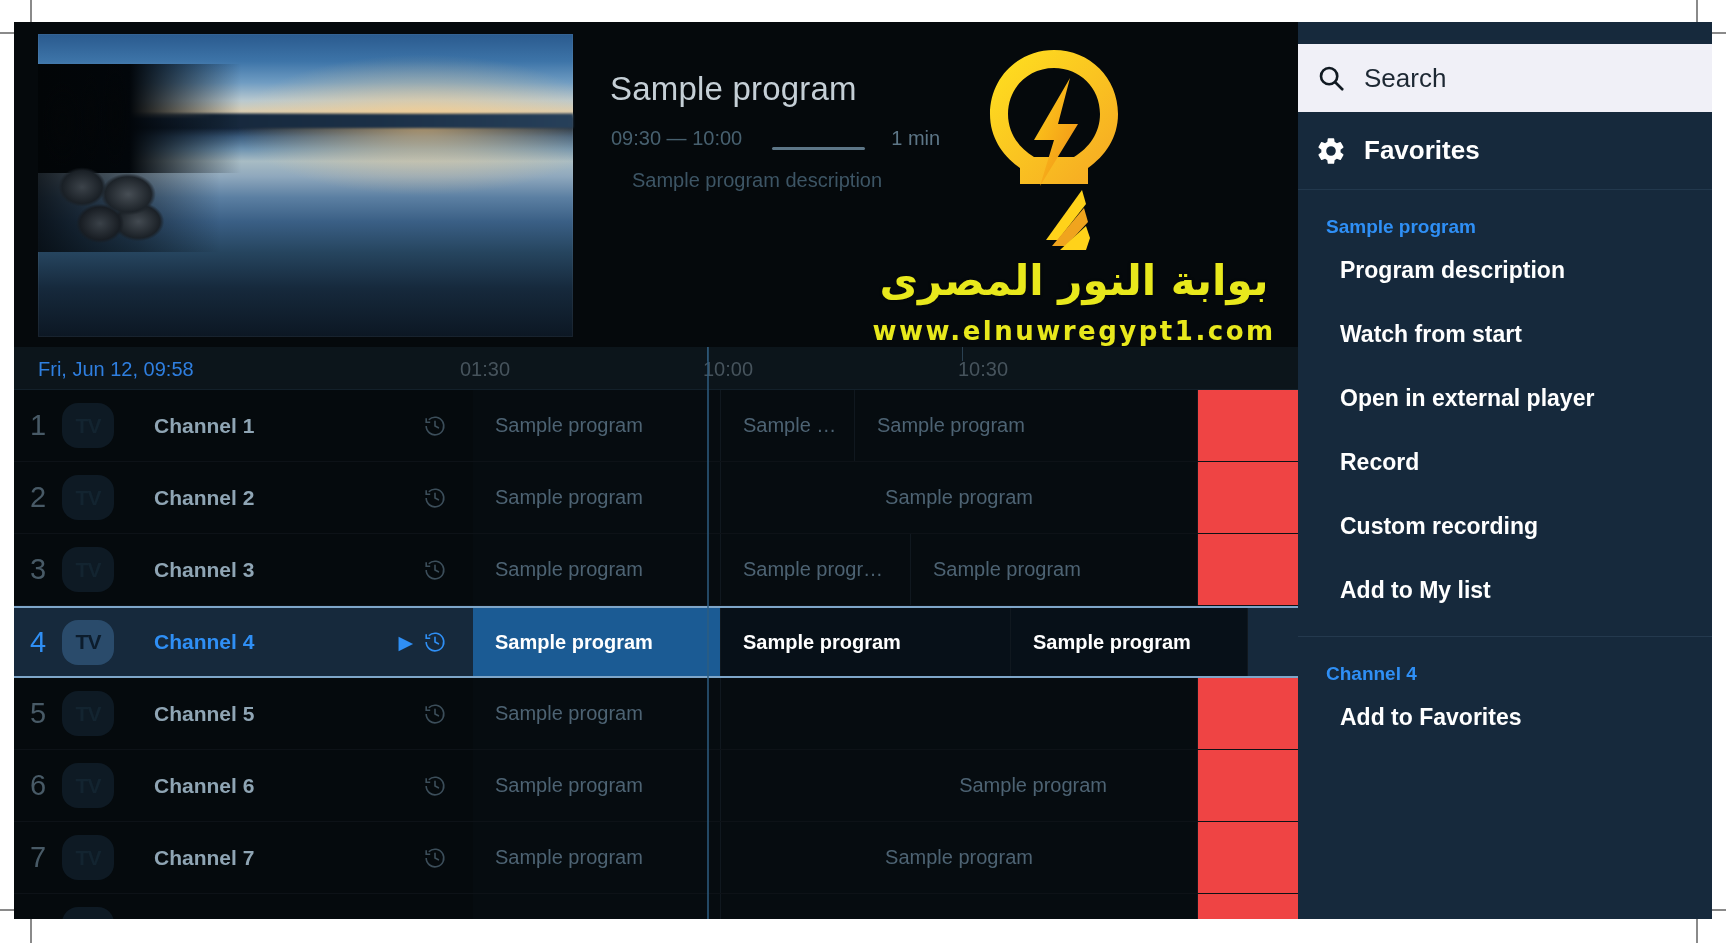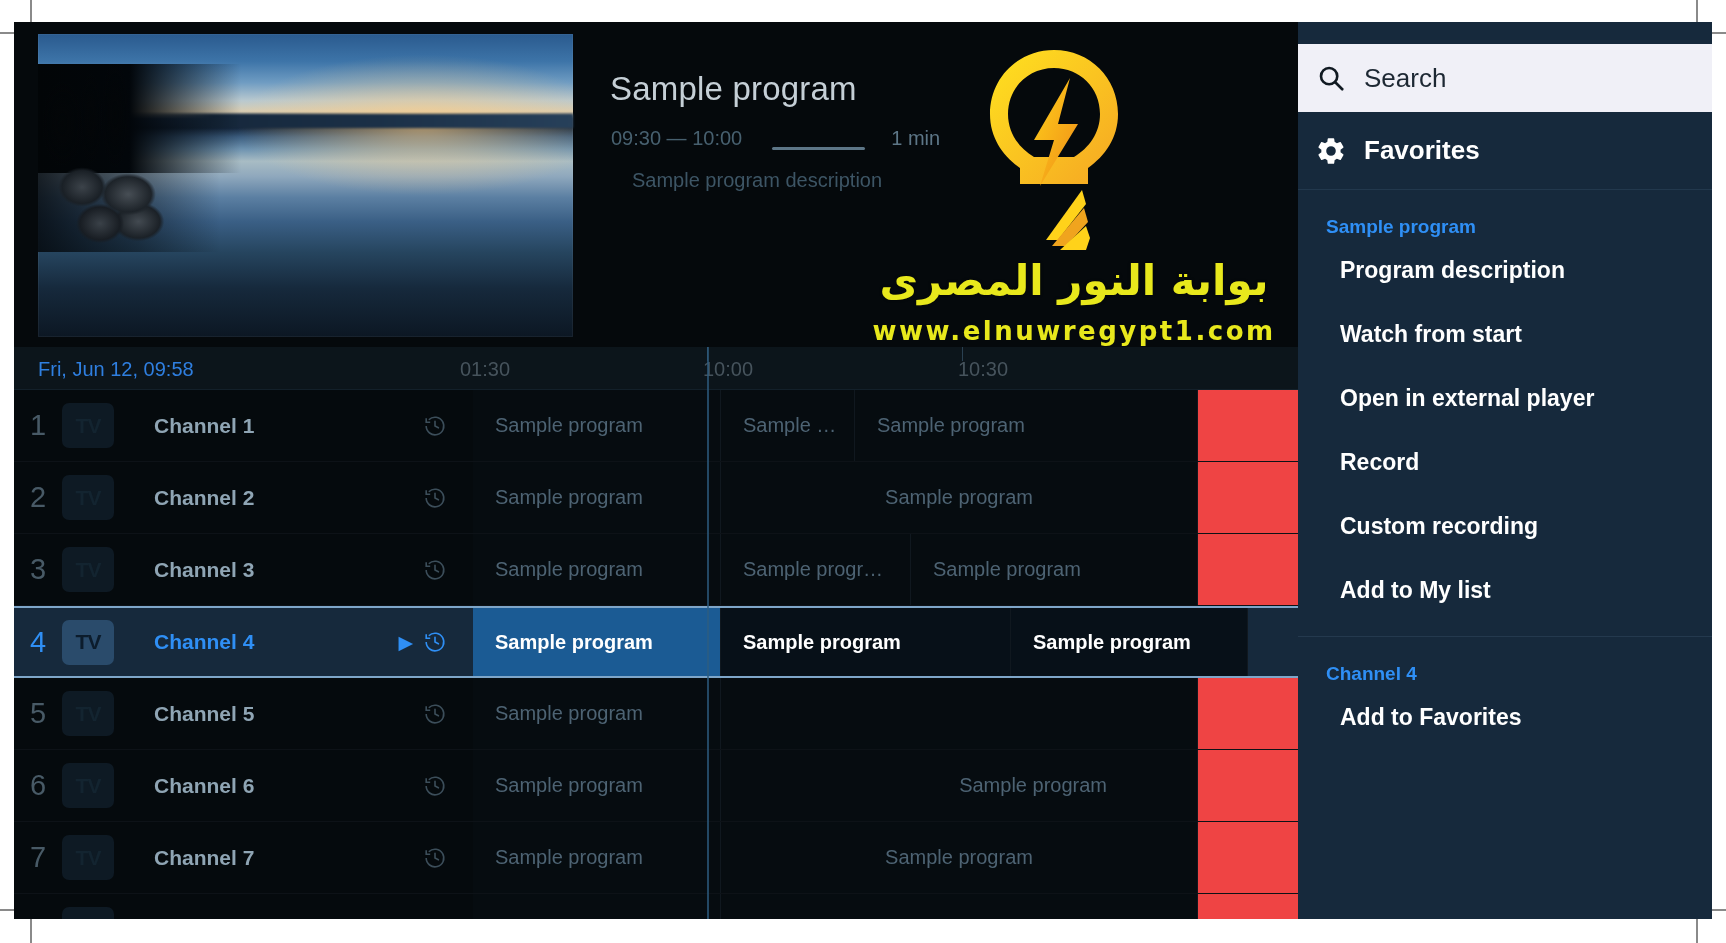--- a/index.html
+++ b/index.html
@@ -139,21 +139,21 @@
   }
   .row.selected .ch-head { background: #16293c; }
 
   .ch-num {
     width: 48px; text-align: center; font-size: 29px;
     color: #485a66; font-weight: 300;
   }
   .row.selected .ch-num { color: #2f8ff5; font-weight: 400; }
 
   .tv-logo {
-    width: 52px; height: 45px; border-radius: 7px;
+    width: 52px; height: 45px; border-radius: 16px;
     background: #0e1a24; display: flex; align-items: center; justify-content: center;
     font-size: 21px; font-weight: bold; color: #132430; letter-spacing: -1px;
     flex: 0 0 52px;
     text-align: center;
   }
   .row.selected .tv-logo { background: #2a4b6b; color: #0c1c2c; }
 
   .ch-name {
     margin-left: 40px; font-size: 21px; color: #8fa5b4; font-weight: bold;
     flex: 1;

